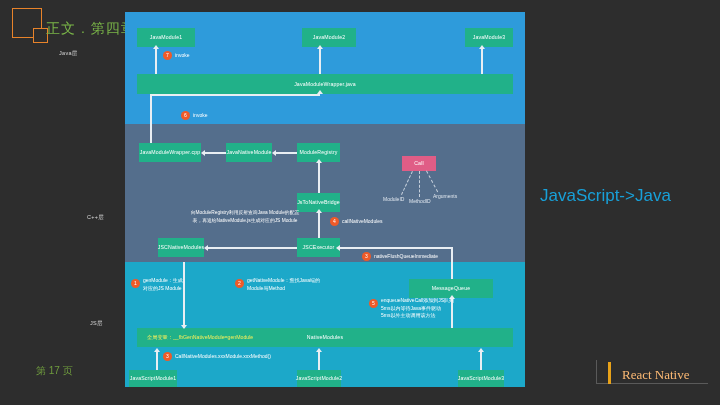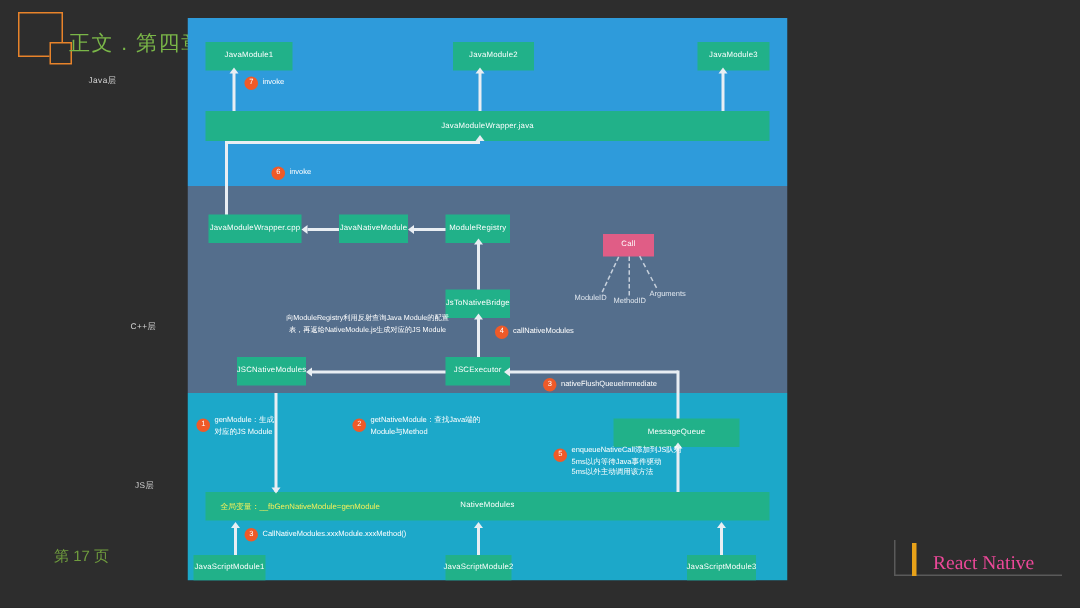--- a/index.html
+++ b/index.html
@@ -35,21 +35,21 @@
   .right-caption {
     position: absolute; left: 540px; top: 186px;
     font-size: 17px; color: #18a0d8; white-space: nowrap;
   }
   .page-num {
     position: absolute; left: 36px; top: 364px;
     font-size: 10px; color: #6f9c3e; white-space: nowrap;
   }
   .footer-brand {
     position: absolute; left: 622px; top: 367px;
-    font-size: 13px; color: #ec4899;
+    font-size: 13px; color: #fdba74;
     font-family: "Liberation Serif", "DejaVu Serif", serif;
     white-space: nowrap;
   }
   .footer-bar {
     position: absolute; left: 608px; top: 362px;
     width: 3px; height: 22px; background: #e8a219;
   }
   .footer-rule {
     position: absolute; left: 596px; top: 383px;
     width: 112px; height: 1px; background: #5a5a5a;
@@ -146,20 +146,21 @@
 </style>
 </head>
 <body>
 
 <div id="slide">
 
   <div class="deco-sq-lg"></div>
   <div class="deco-sq-sm"></div>
 
   <div class="slide-title">正文 . 第四章</div>
+  <div class="right-caption">JavaScript-&gt;Java</div>
 
   <div class="layer-label" style="left:59px; top:50px;">Java层</div>
   <div class="layer-label" style="left:87px; top:214px;">C++层</div>
   <div class="layer-label" style="left:90px; top:320px;">JS层</div>
 
   <div id="diagram">
 
     <div class="layer layer-java"></div>
     <div class="layer layer-cpp"></div>
     <div class="layer layer-js"></div>

